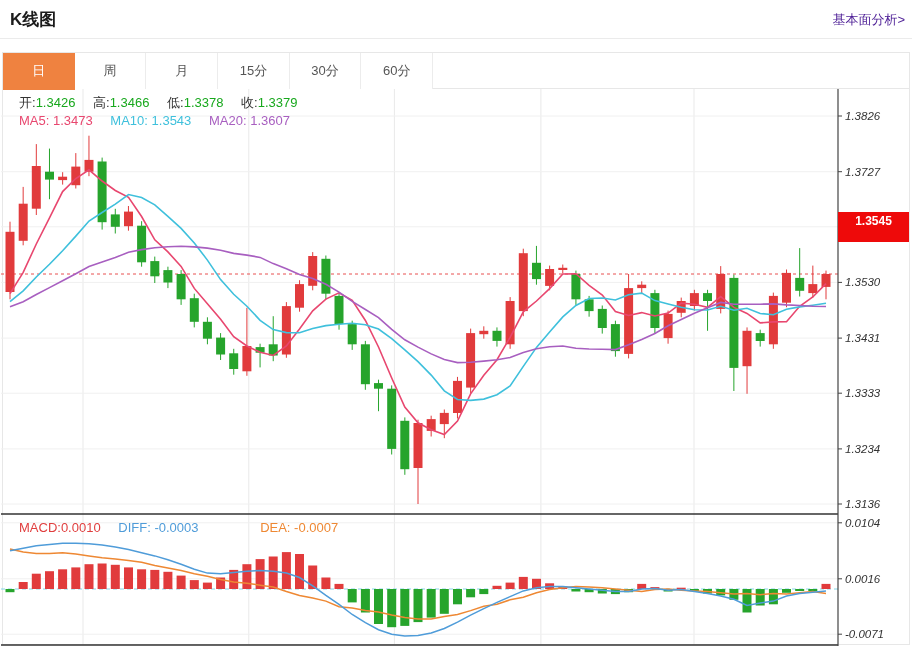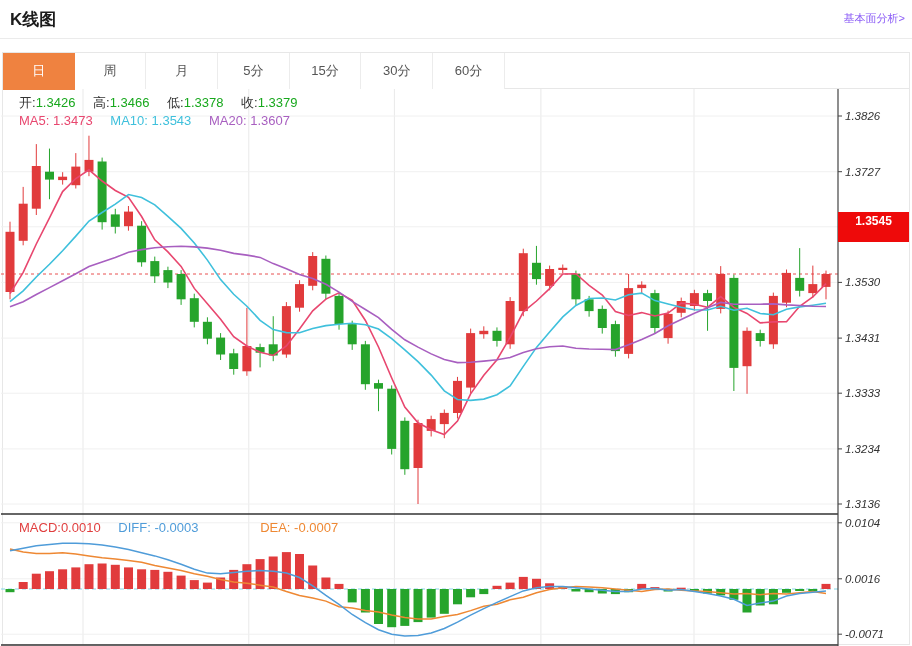--- a/index.html
+++ b/index.html
@@ -1,21 +1,21 @@
 <!DOCTYPE html>
 <html><head>
 <meta charset="utf-8">
 <style>
   * { margin:0; padding:0; box-sizing:border-box; }
   html,body { width:912px; height:646px; background:#fff; overflow:hidden;
     font-family:"Liberation Sans", sans-serif; }
   #stage { position:relative; width:912px; height:646px; background:#fff; }
 
   .page-title { position:absolute; left:10px; top:8px; font-size:17px; font-weight:bold; color:#1b1b1b;text-align:center; }
-  .fund-link { position:absolute; right:7px; top:11px; font-size:11px; color:#8b5cf6; cursor:pointer; }
+  .fund-link { position:absolute; right:7px; top:11px; font-size:13px; color:#4c1d95; cursor:pointer; }
   .title-rule { position:absolute; left:0; top:38px; width:912px; height:1px; background:#ebebeb; }
 
   .widget { position:absolute; left:2px; top:52px; width:908px; height:593px;
     border:1px solid #e7e7e7; background:#fff; }
 
   .tab-bar { position:absolute; left:0; top:0; width:906px; height:36px; display:flex;
     border-bottom:1px solid #e7e7e7; background:#fff; }
   .tab { width:71.7px; height:36px; line-height:36px; text-align:center; font-size:13px;
     color:#555; border-right:1px solid #ececec; cursor:pointer; background:#fff; }
   .tab.selected { background:#ef8240; color:#fff; border-right:none; height:37px; }
@@ -47,21 +47,20 @@
 <div id="stage">
   <div class="page-title">K线图</div>
   <div class="fund-link">基本面分析&gt;</div>
   <div class="title-rule"></div>
 
   <div class="widget">
     <div class="tab-bar">
         <div class="tab selected">日</div>
         <div class="tab">周</div>
         <div class="tab">月</div>
-        <div class="tab">5分</div>
         <div class="tab">15分</div>
         <div class="tab">30分</div>
         <div class="tab">60分</div>
       </div>
     <div class="chart-wrap">
       <svg id="chart-svg" width="910" height="558">
           <line x1="82.0" y1="0" x2="82.0" y2="556" stroke="#e9e9e9" stroke-width="1"></line>
           <line x1="247.8" y1="0" x2="247.8" y2="556" stroke="#e9e9e9" stroke-width="1"></line>
           <line x1="393.4" y1="0" x2="393.4" y2="556" stroke="#e9e9e9" stroke-width="1"></line>
           <line x1="539.9" y1="0" x2="539.9" y2="556" stroke="#e9e9e9" stroke-width="1"></line>

